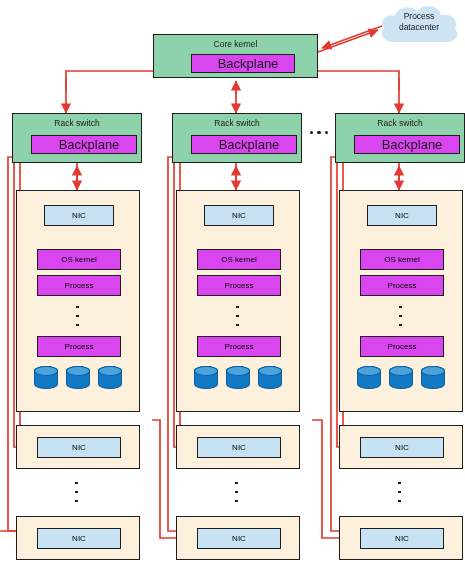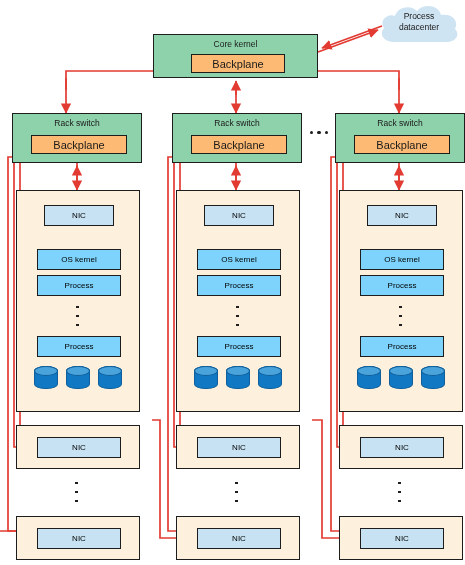--- a/index.html
+++ b/index.html
@@ -15,27 +15,27 @@
   
   #wires{position:absolute;left:0;top:0;width:465px;height:565px;z-index:1;}
 
   
   .node{position:absolute;box-sizing:border-box;z-index:3;
         display:flex;align-items:center;justify-content:center;
         font-size:8.5px;color:#1a1a1a;text-align:center;}
 
   .switch{background:#8ed2ab;border:1.6px solid #1d1d1d;}
   .switch .sw-title{position:absolute;top:4px;left:0;right:0;font-size:8.5px;}
-  .backplane{position:absolute;background:#fdba74;border:1.6px solid #1d1d1d;
-             display:flex;align-items:center;justify-content:center;font-size:11px;}
+  .backplane{position:absolute;background:#d946ef;border:1.6px solid #1d1d1d;
+             display:flex;align-items:center;justify-content:center;font-size:13px;padding-left:10px;}
 
   .server{position:absolute;background:#fdf0dc;border:1.8px solid #1d1d1d;z-index:3;}
   .nic{position:absolute;background:#c7e2f2;border:1.5px solid #1d1d1d;
        display:flex;align-items:center;justify-content:center;font-size:8px;}
-  .proc{position:absolute;background:#7dd3fc;border:1.5px solid #1d1d1d;
+  .proc{position:absolute;background:#d946ef;border:1.5px solid #1d1d1d;
         display:flex;align-items:center;justify-content:center;font-size:8px;}
 
   .vdots{position:absolute;display:flex;flex-direction:column;
          align-items:center;justify-content:space-between;z-index:4;}
   .vdots i{display:block;width:2.4px;height:2.4px;background:#1d1d1d;}
 
   .hdots{position:absolute;display:flex;align-items:center;gap:4px;z-index:4;}
   .hdots i{display:block;width:3.4px;height:3.4px;border-radius:50%;background:#1d1d1d;}
 
   .disks{position:absolute;display:flex;justify-content:space-between;z-index:4;}

